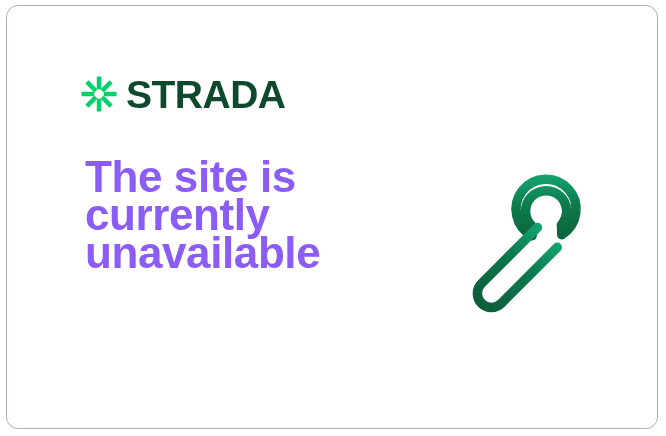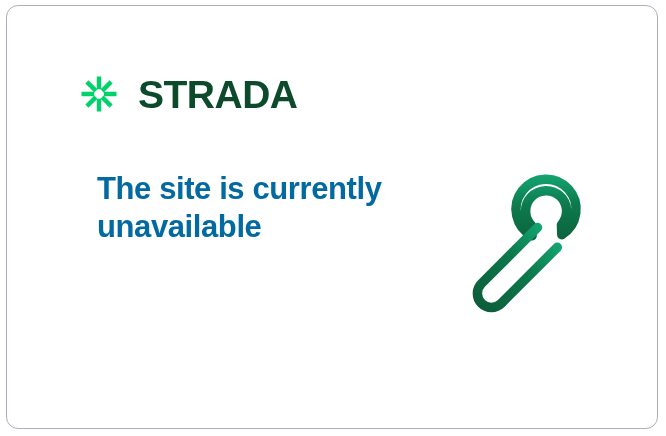--- a/index.html
+++ b/index.html
@@ -38,21 +38,21 @@
     overflow: hidden;
   }
 
   
   .brand-lockup {
     position: absolute;
     left: 72px;
     top: 68px;
     display: flex;
     align-items: center;
-    gap: 19px;
+    gap: 7px;
   }
   .brand-mark {
     width: 40px;
     height: 40px;
     display: block;
     flex: none;
   }
   .brand-wordmark {
     font-family: "Liberation Sans", sans-serif;
     font-size: 39px;
@@ -64,27 +64,27 @@
   }
 
   
   .message-block {
     position: absolute;
     left: 78px;
     top: 152px;
     width: 340px;
   }
   .headline {
-    margin: 12px;
+    margin: 0;
     font-family: "Liberation Sans", sans-serif;
-    font-size: 31px;
+    font-size: 44px;
     font-weight: bold;
     line-height: 38px;
     letter-spacing: -0.4px;
-    color: #0369a1;
+    color: #8b5cf6;
     max-width: 320px;
   }
   .subtext {
     margin: 0;
     padding-top: 43px;
     font-family: "Liberation Sans", sans-serif;
     font-size: 17px;
     font-weight: normal;
     line-height: 34px;
     color: #303338;

